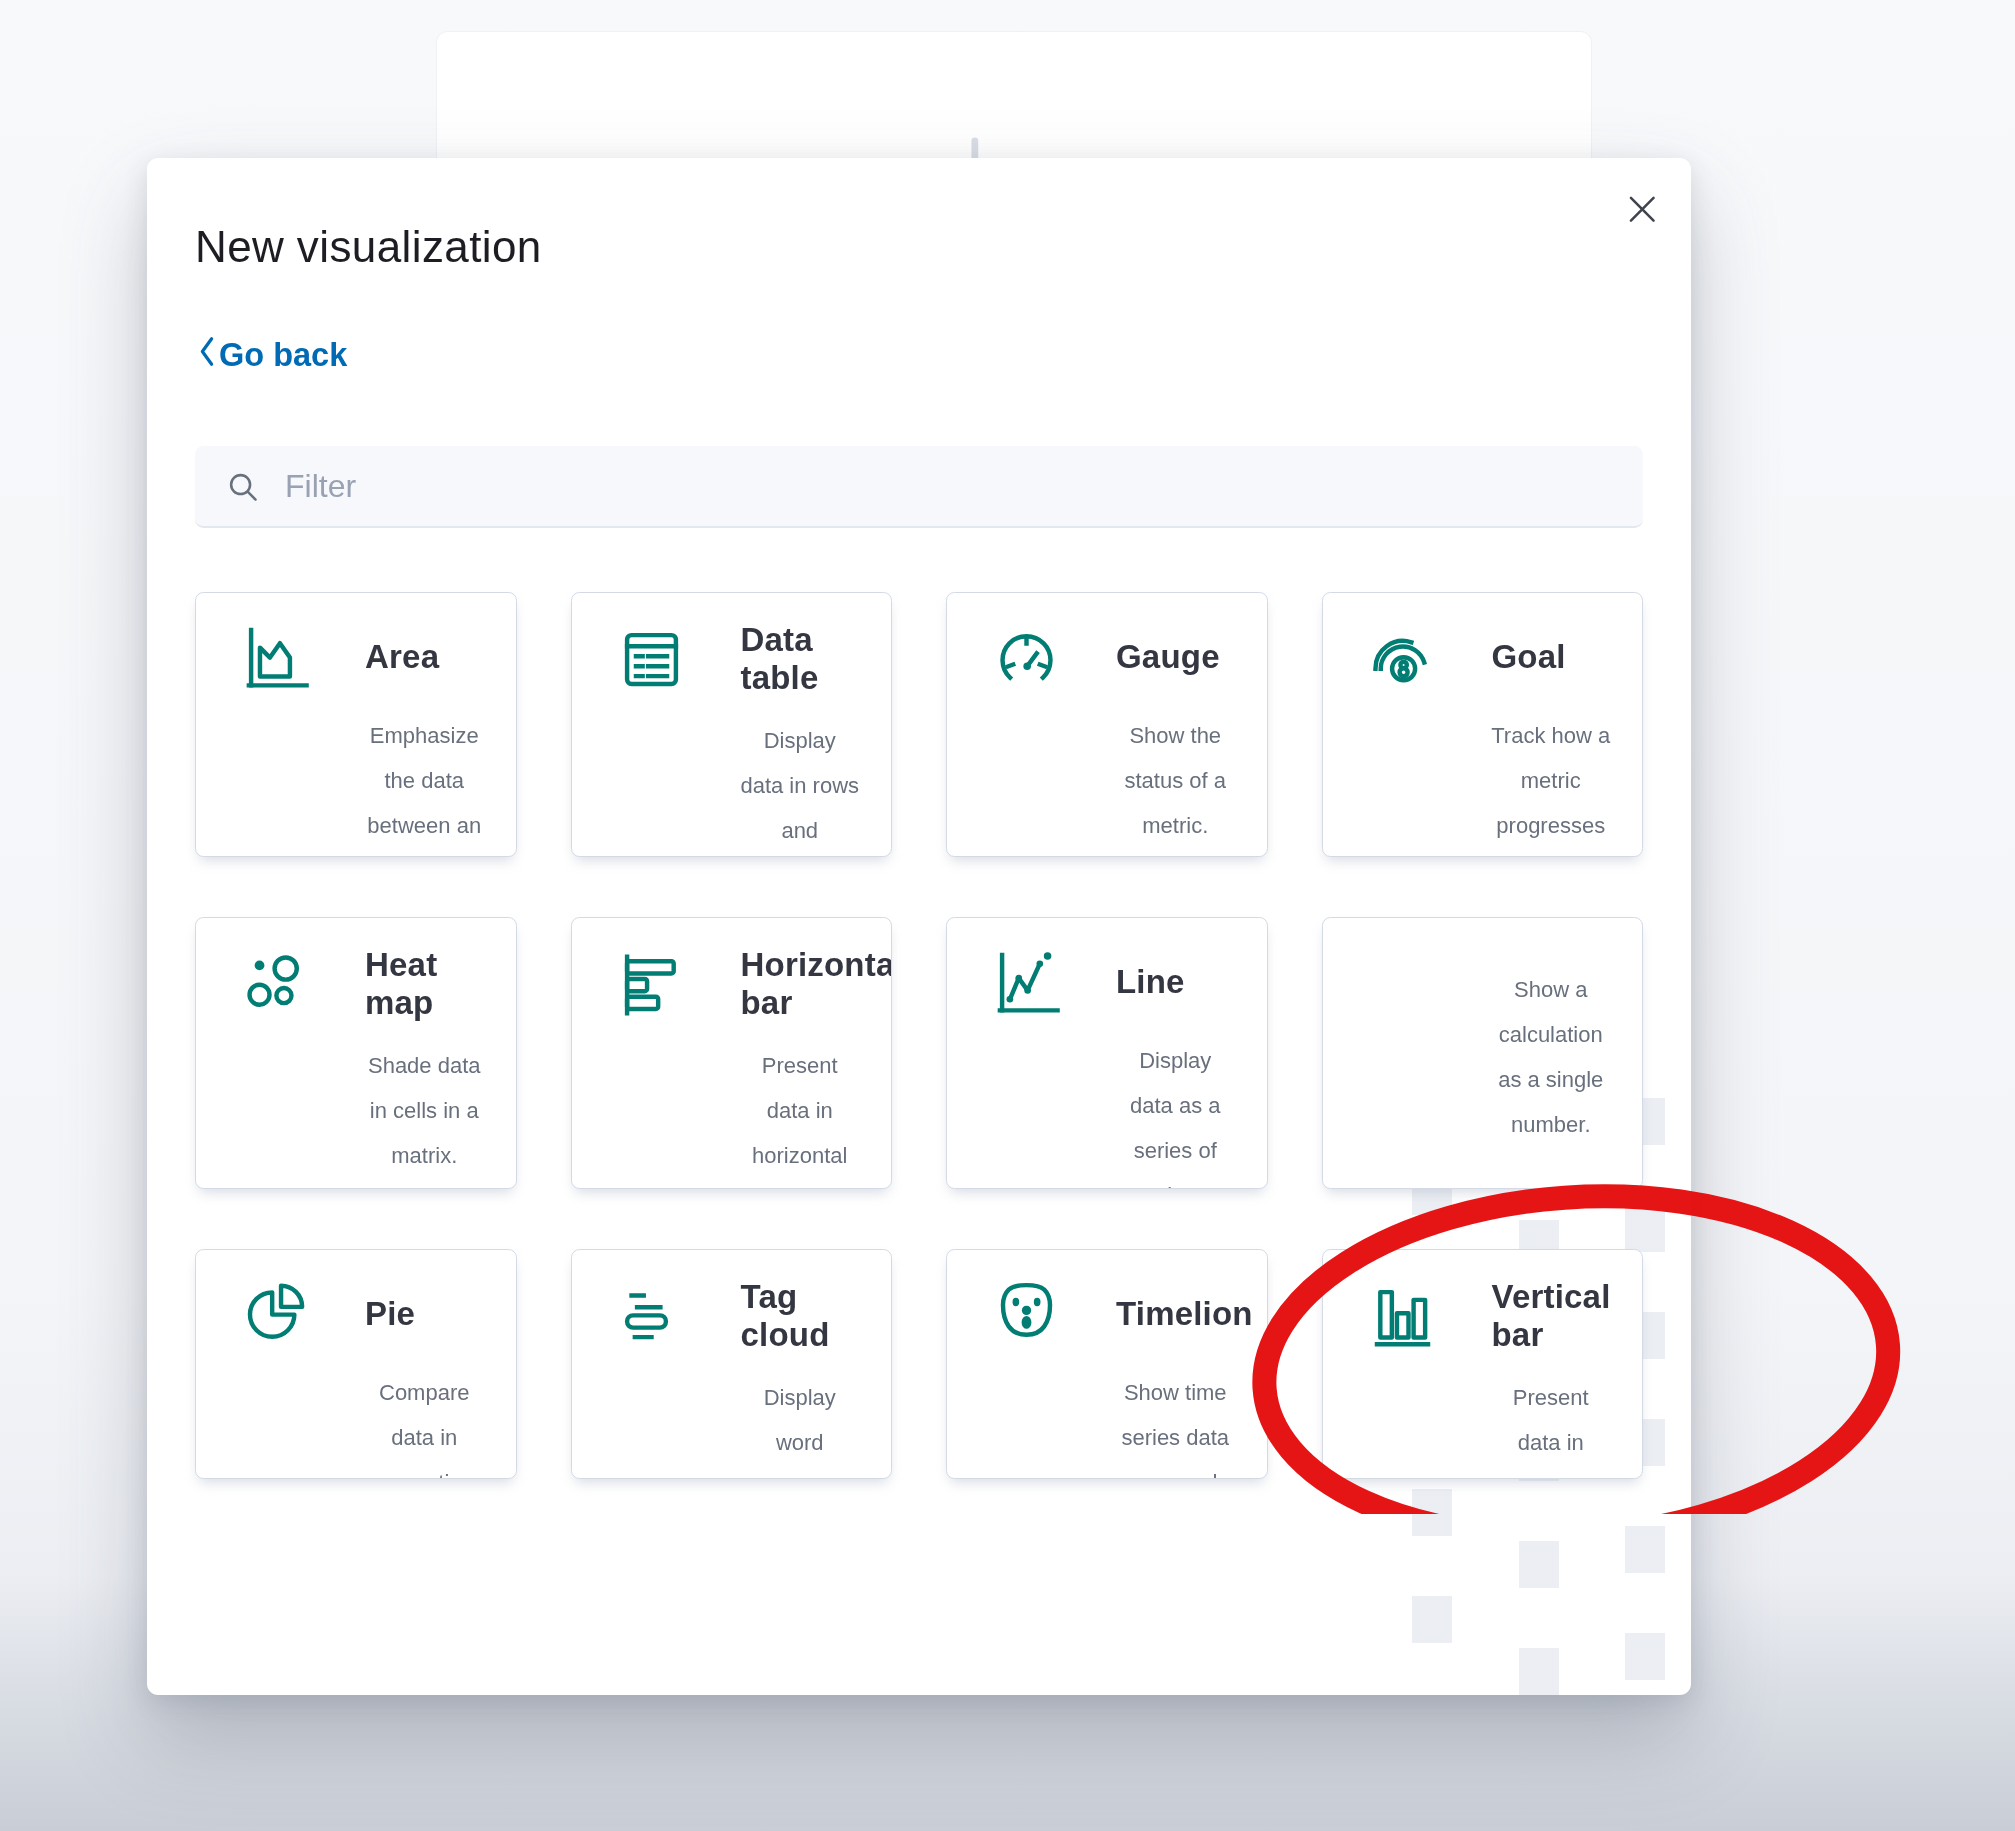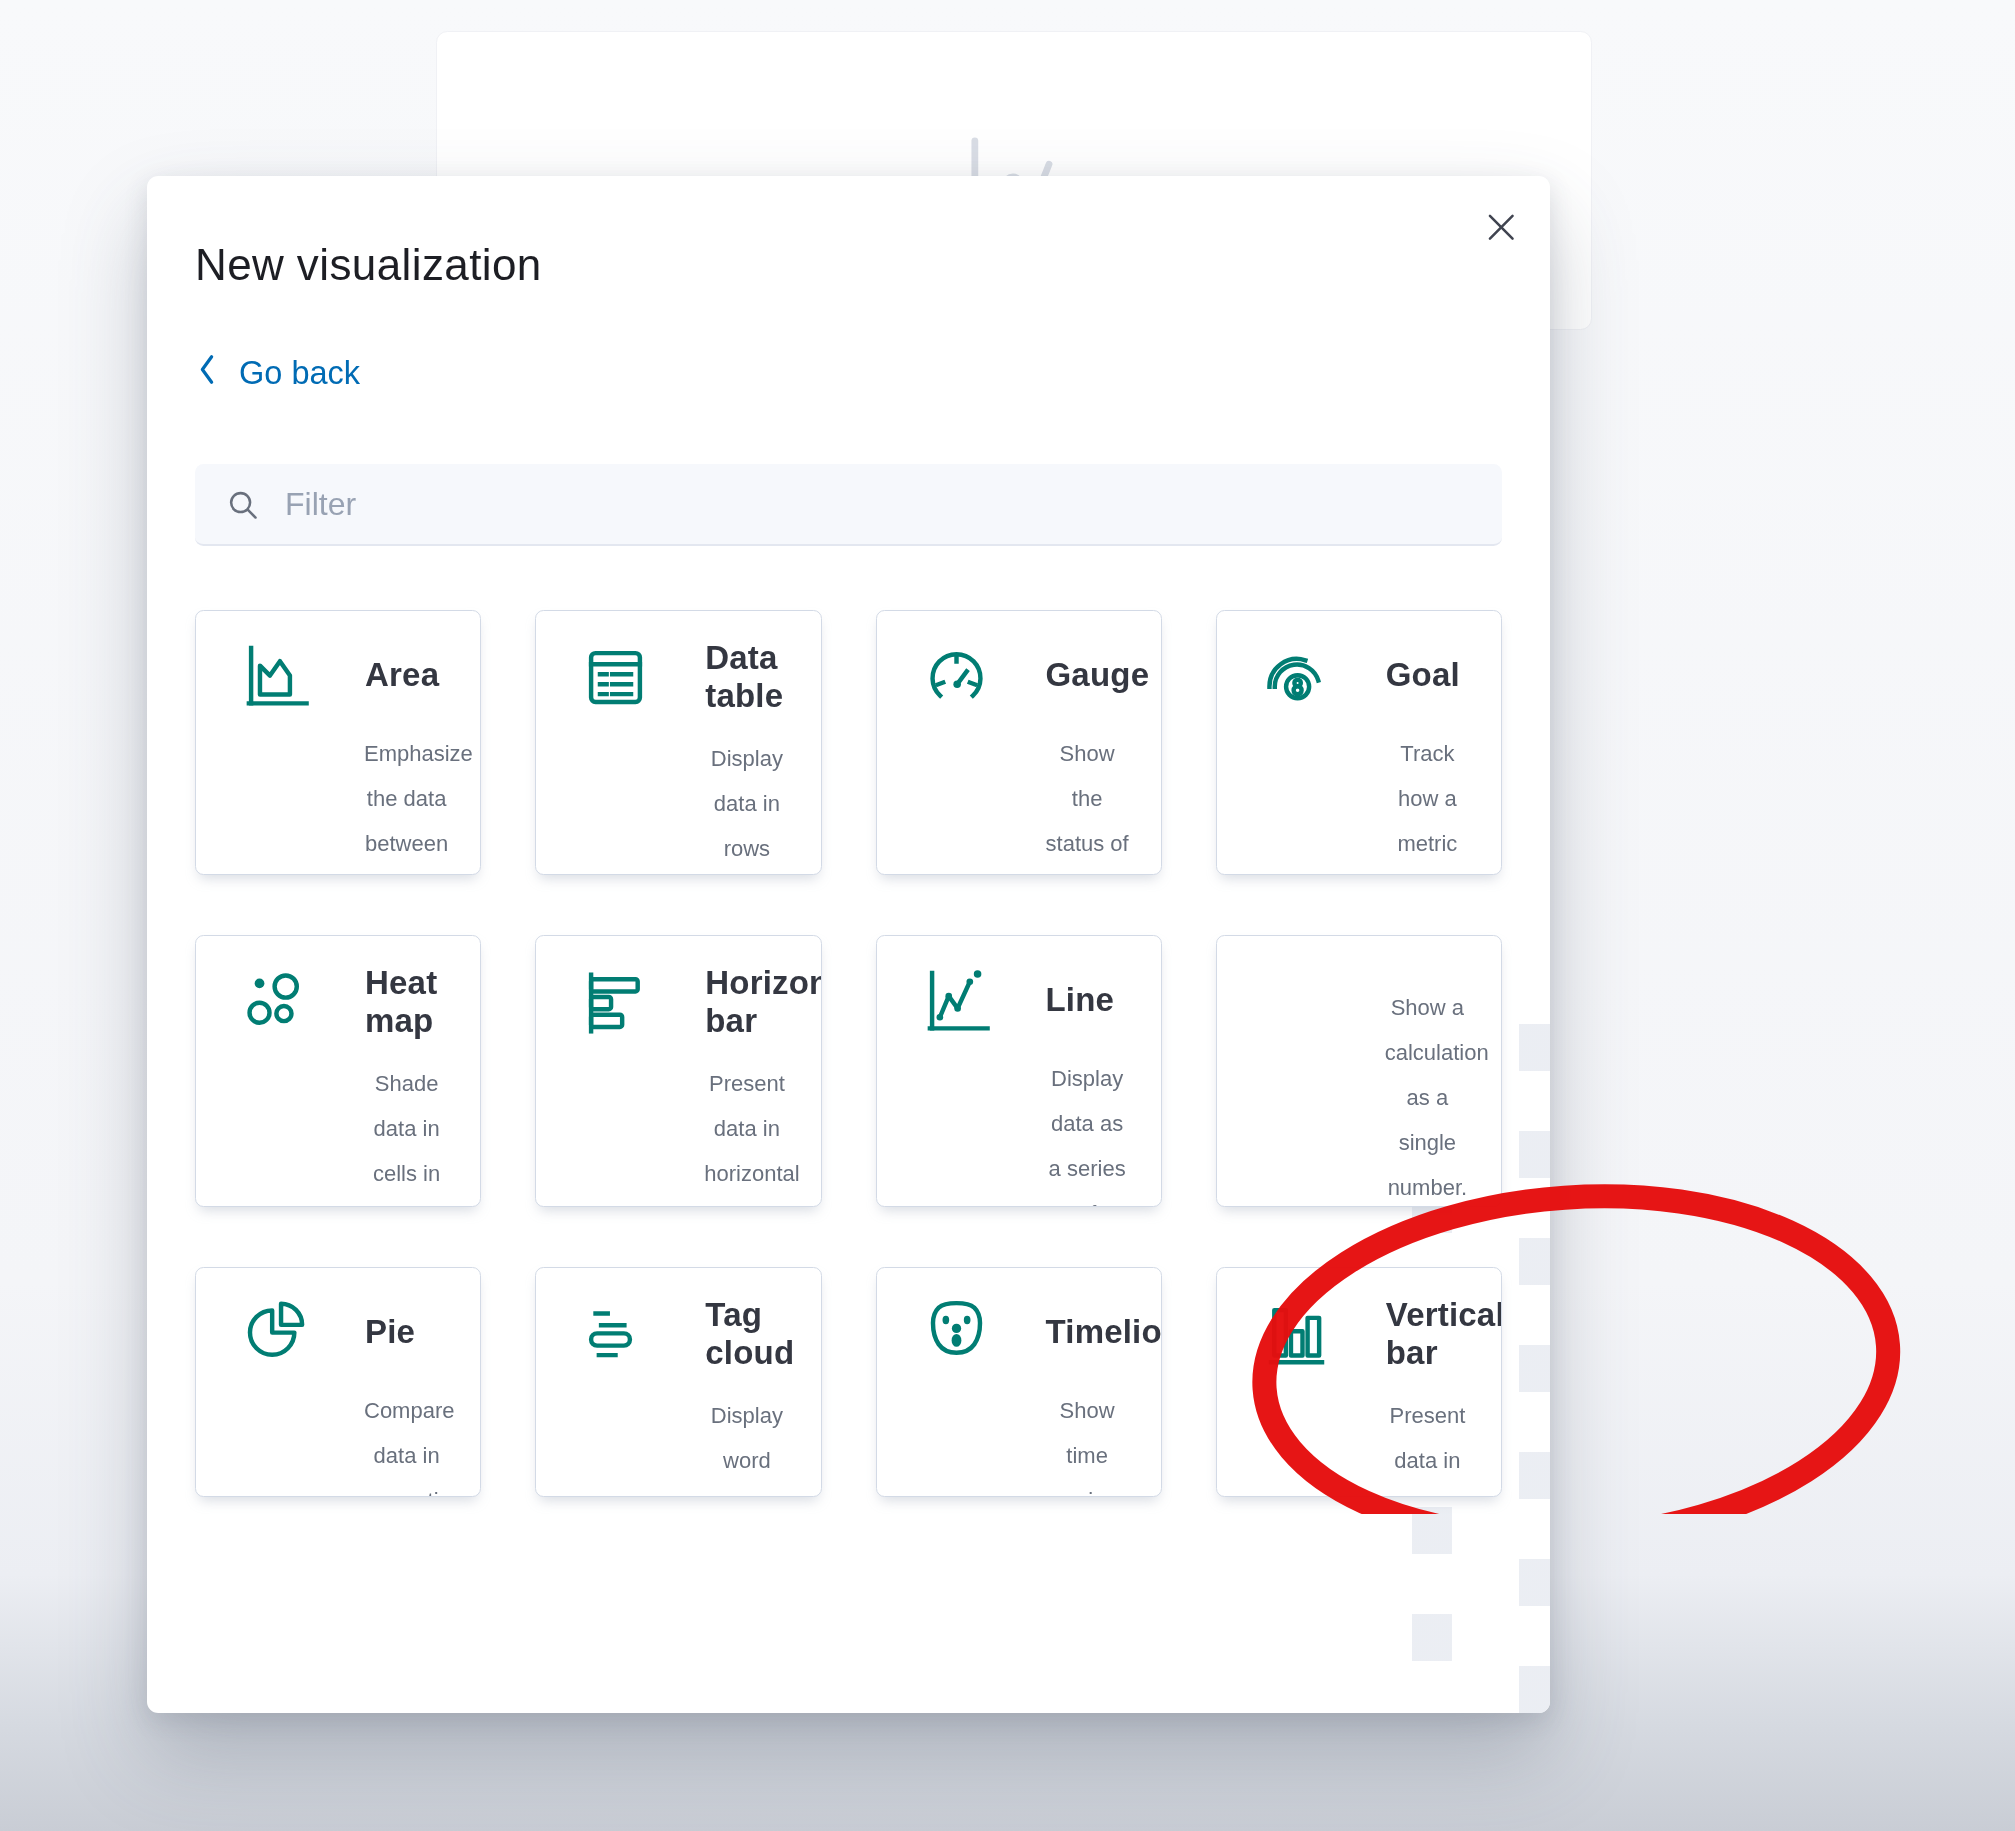--- a/index.html
+++ b/index.html
@@ -10,40 +10,40 @@
   }
   
   .bg-panel{
     position:absolute;left:436px;top:31px;width:1154px;height:297px;
     background:#ffffff;border:1.4px solid #f0f1f5;border-radius:11.3px;z-index:0;
   }
   .bg-panel .bg-glyph{position:absolute;left:523px;top:99px;}
 
   
   .modal{
-    position:absolute;left:147px;top:176px;width:1403px;height:1537px;
+    position:absolute;left:147px;top:158px;width:1544px;height:1537px;
     background:#ffffff;border-radius:11.3px;overflow:hidden;z-index:2;
     box-shadow:0 42px 85px rgba(63,74,94,.28),0 7px 24px rgba(63,74,94,.14);
   }
   .watermark{position:absolute;inset:0;z-index:0;pointer-events:none;}
   .watermark .wm-bar{
     position:absolute;bottom:0;opacity:.9;
     background:repeating-linear-gradient(180deg,#e9ecf2 0px,#e9ecf2 47px,rgba(0,0,0,0) 47px,rgba(0,0,0,0) 107px);
   }
   .close-btn{
     position:absolute;top:30px;right:28px;width:42px;height:42px;z-index:6;
     display:flex;align-items:center;justify-content:center;cursor:pointer;background:none;border:none;padding:0;
   }
   .modal-inner{position:relative;z-index:1;padding:0 48px;}
   .modal-title{
     margin:62px 0 0 0;font-size:44px;line-height:54px;font-weight:400;color:#1d1e24;letter-spacing:0.4px;
   }
   .go-back{
-    margin-top:59px;display:inline-flex;align-items:center;gap:20px;
-    color:#006bb4;font-size:32.5px;font-weight:400;line-height:37px;text-decoration:none;cursor:pointer;
+    margin-top:59px;display:inline-flex;align-items:center;
+    color:#006bb4;font-size:32.5px;font-weight:700;line-height:37px;text-decoration:none;cursor:pointer;
   }
   .filter-wrap{position:relative;margin-top:68px;height:82px;}
   .filter-input{
     width:100%;height:82px;box-sizing:border-box;border:none;outline:none;
     background:#f6f8fc;border-bottom:2.8px solid #e3e7f0;border-radius:8.5px;
     font-family:"Liberation Sans","DejaVu Sans",sans-serif;
     font-size:32px;color:#343741;padding:0 28px 0 90px;
   }
   .filter-input::placeholder{color:#98a2b3;opacity:1;}
   .filter-wrap .search-ic{position:absolute;left:30px;top:23px;pointer-events:none;}

